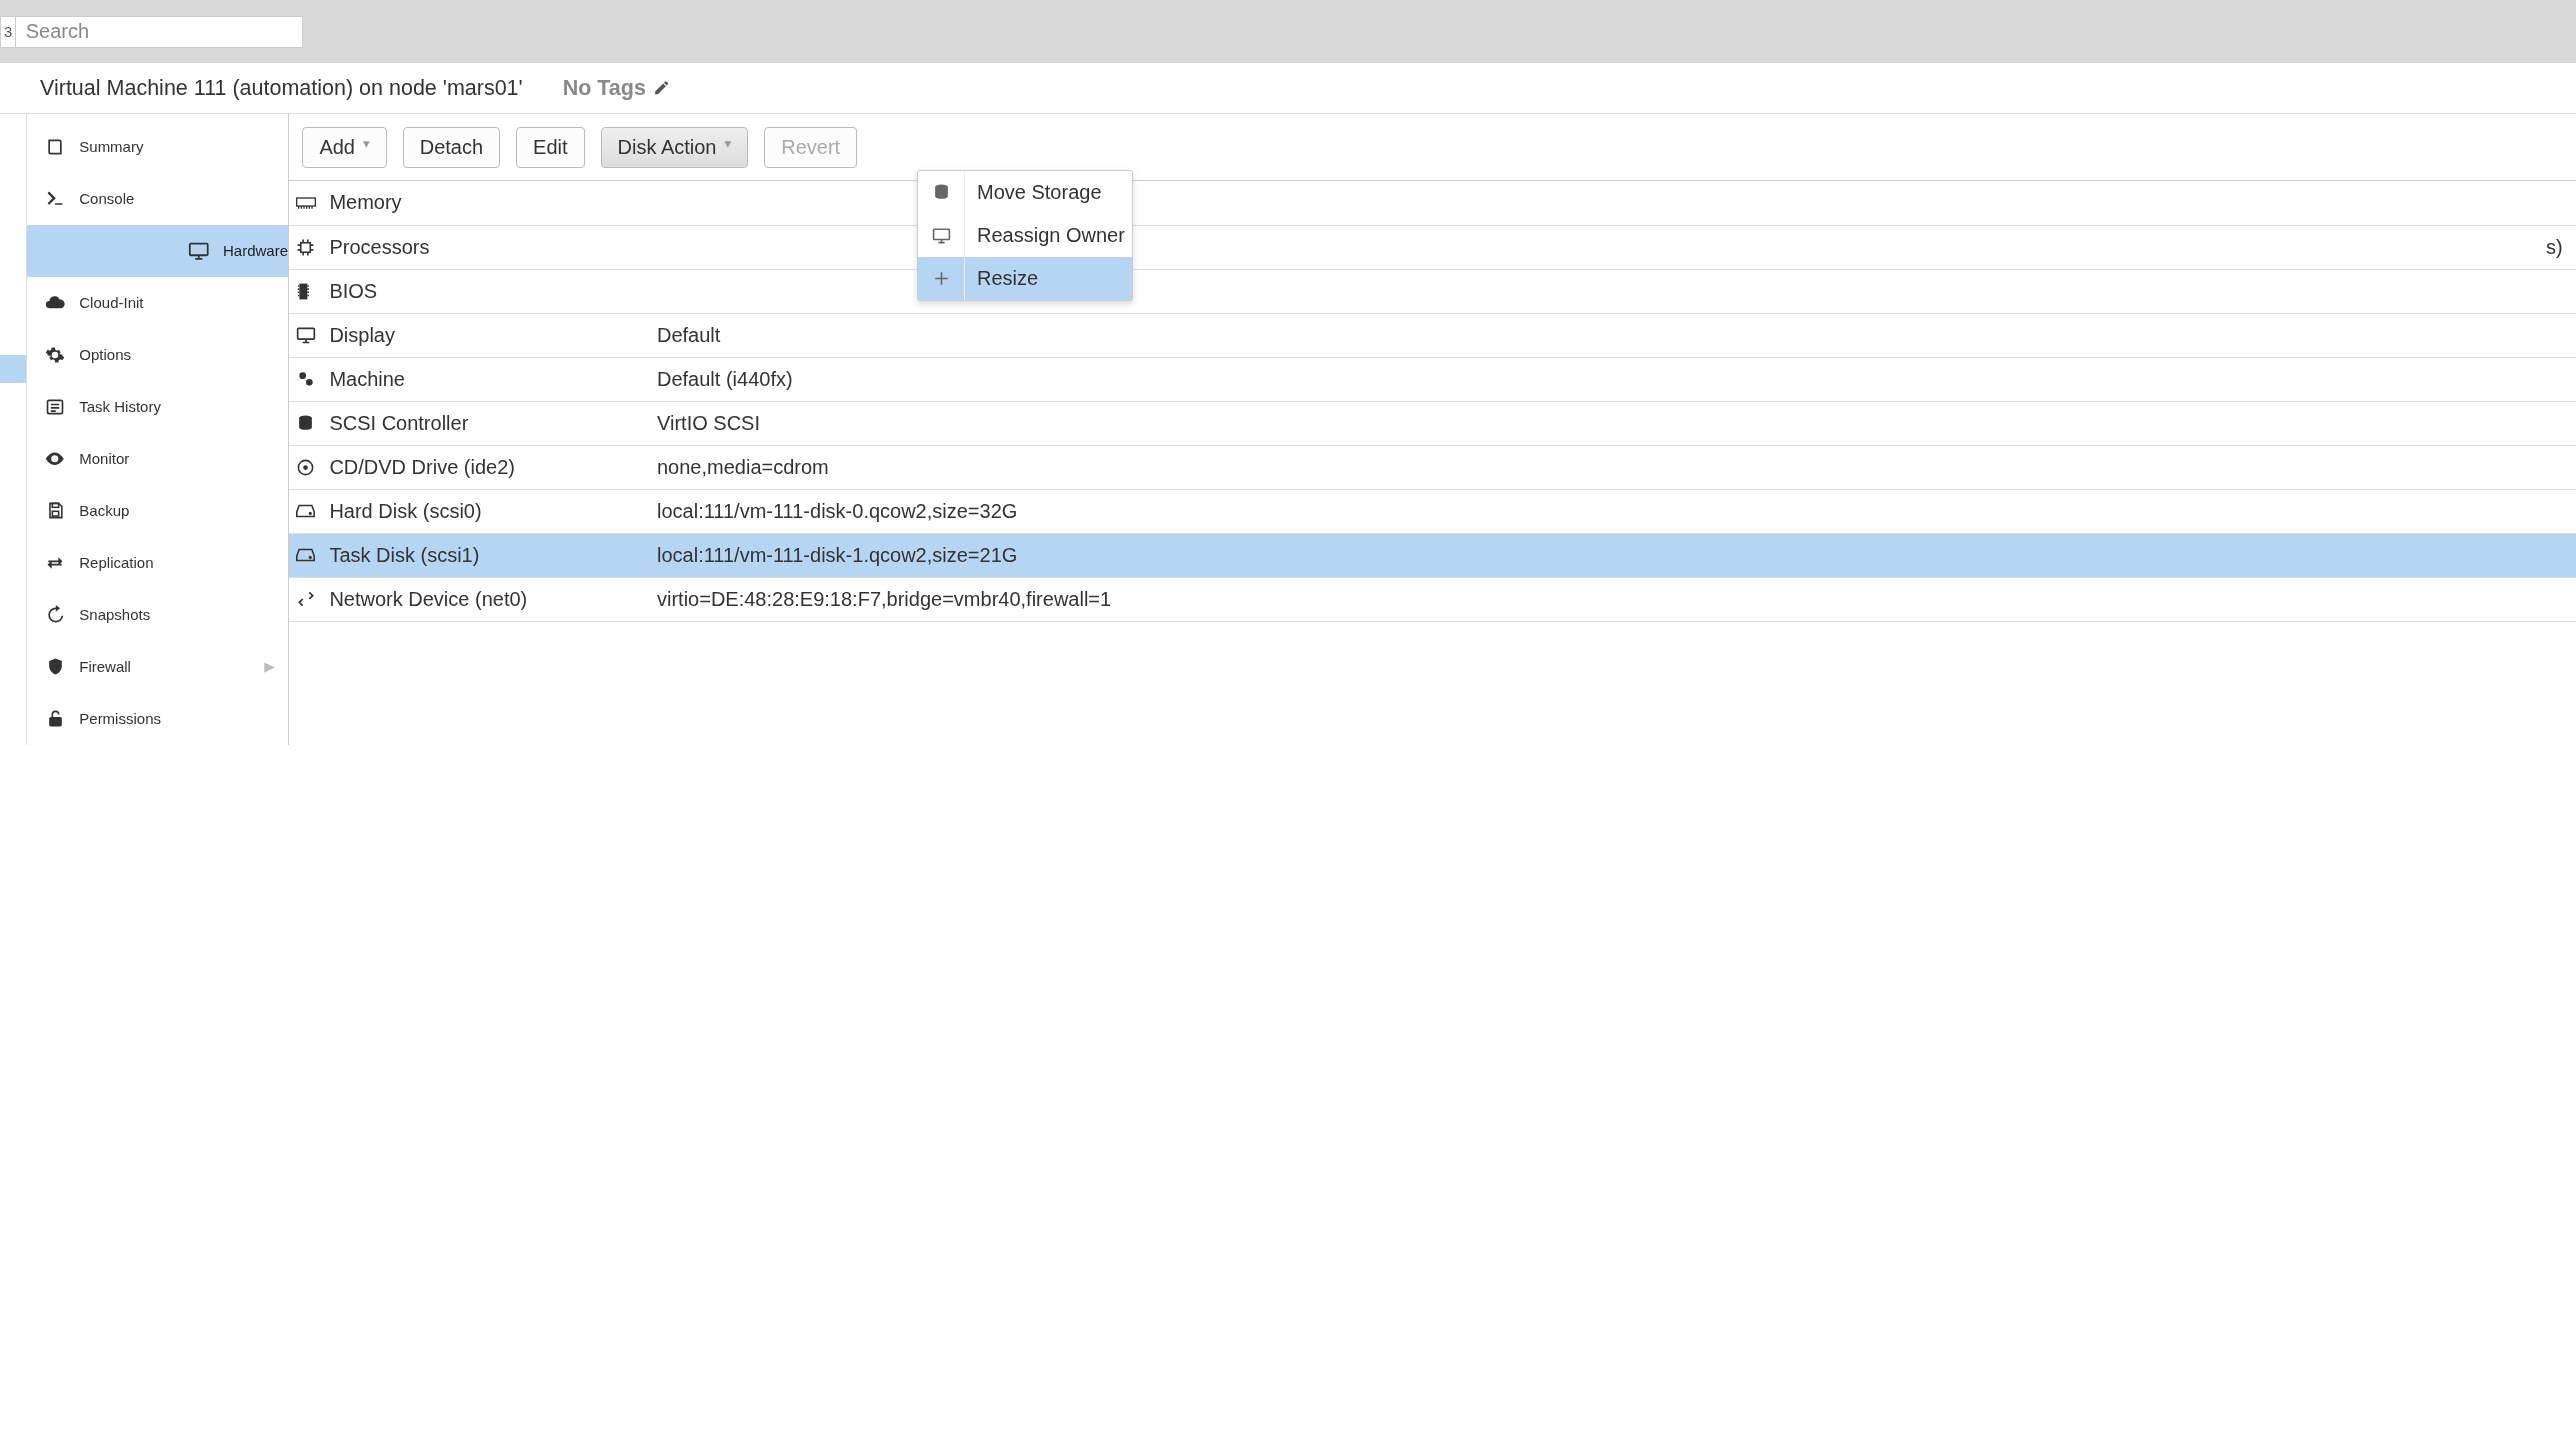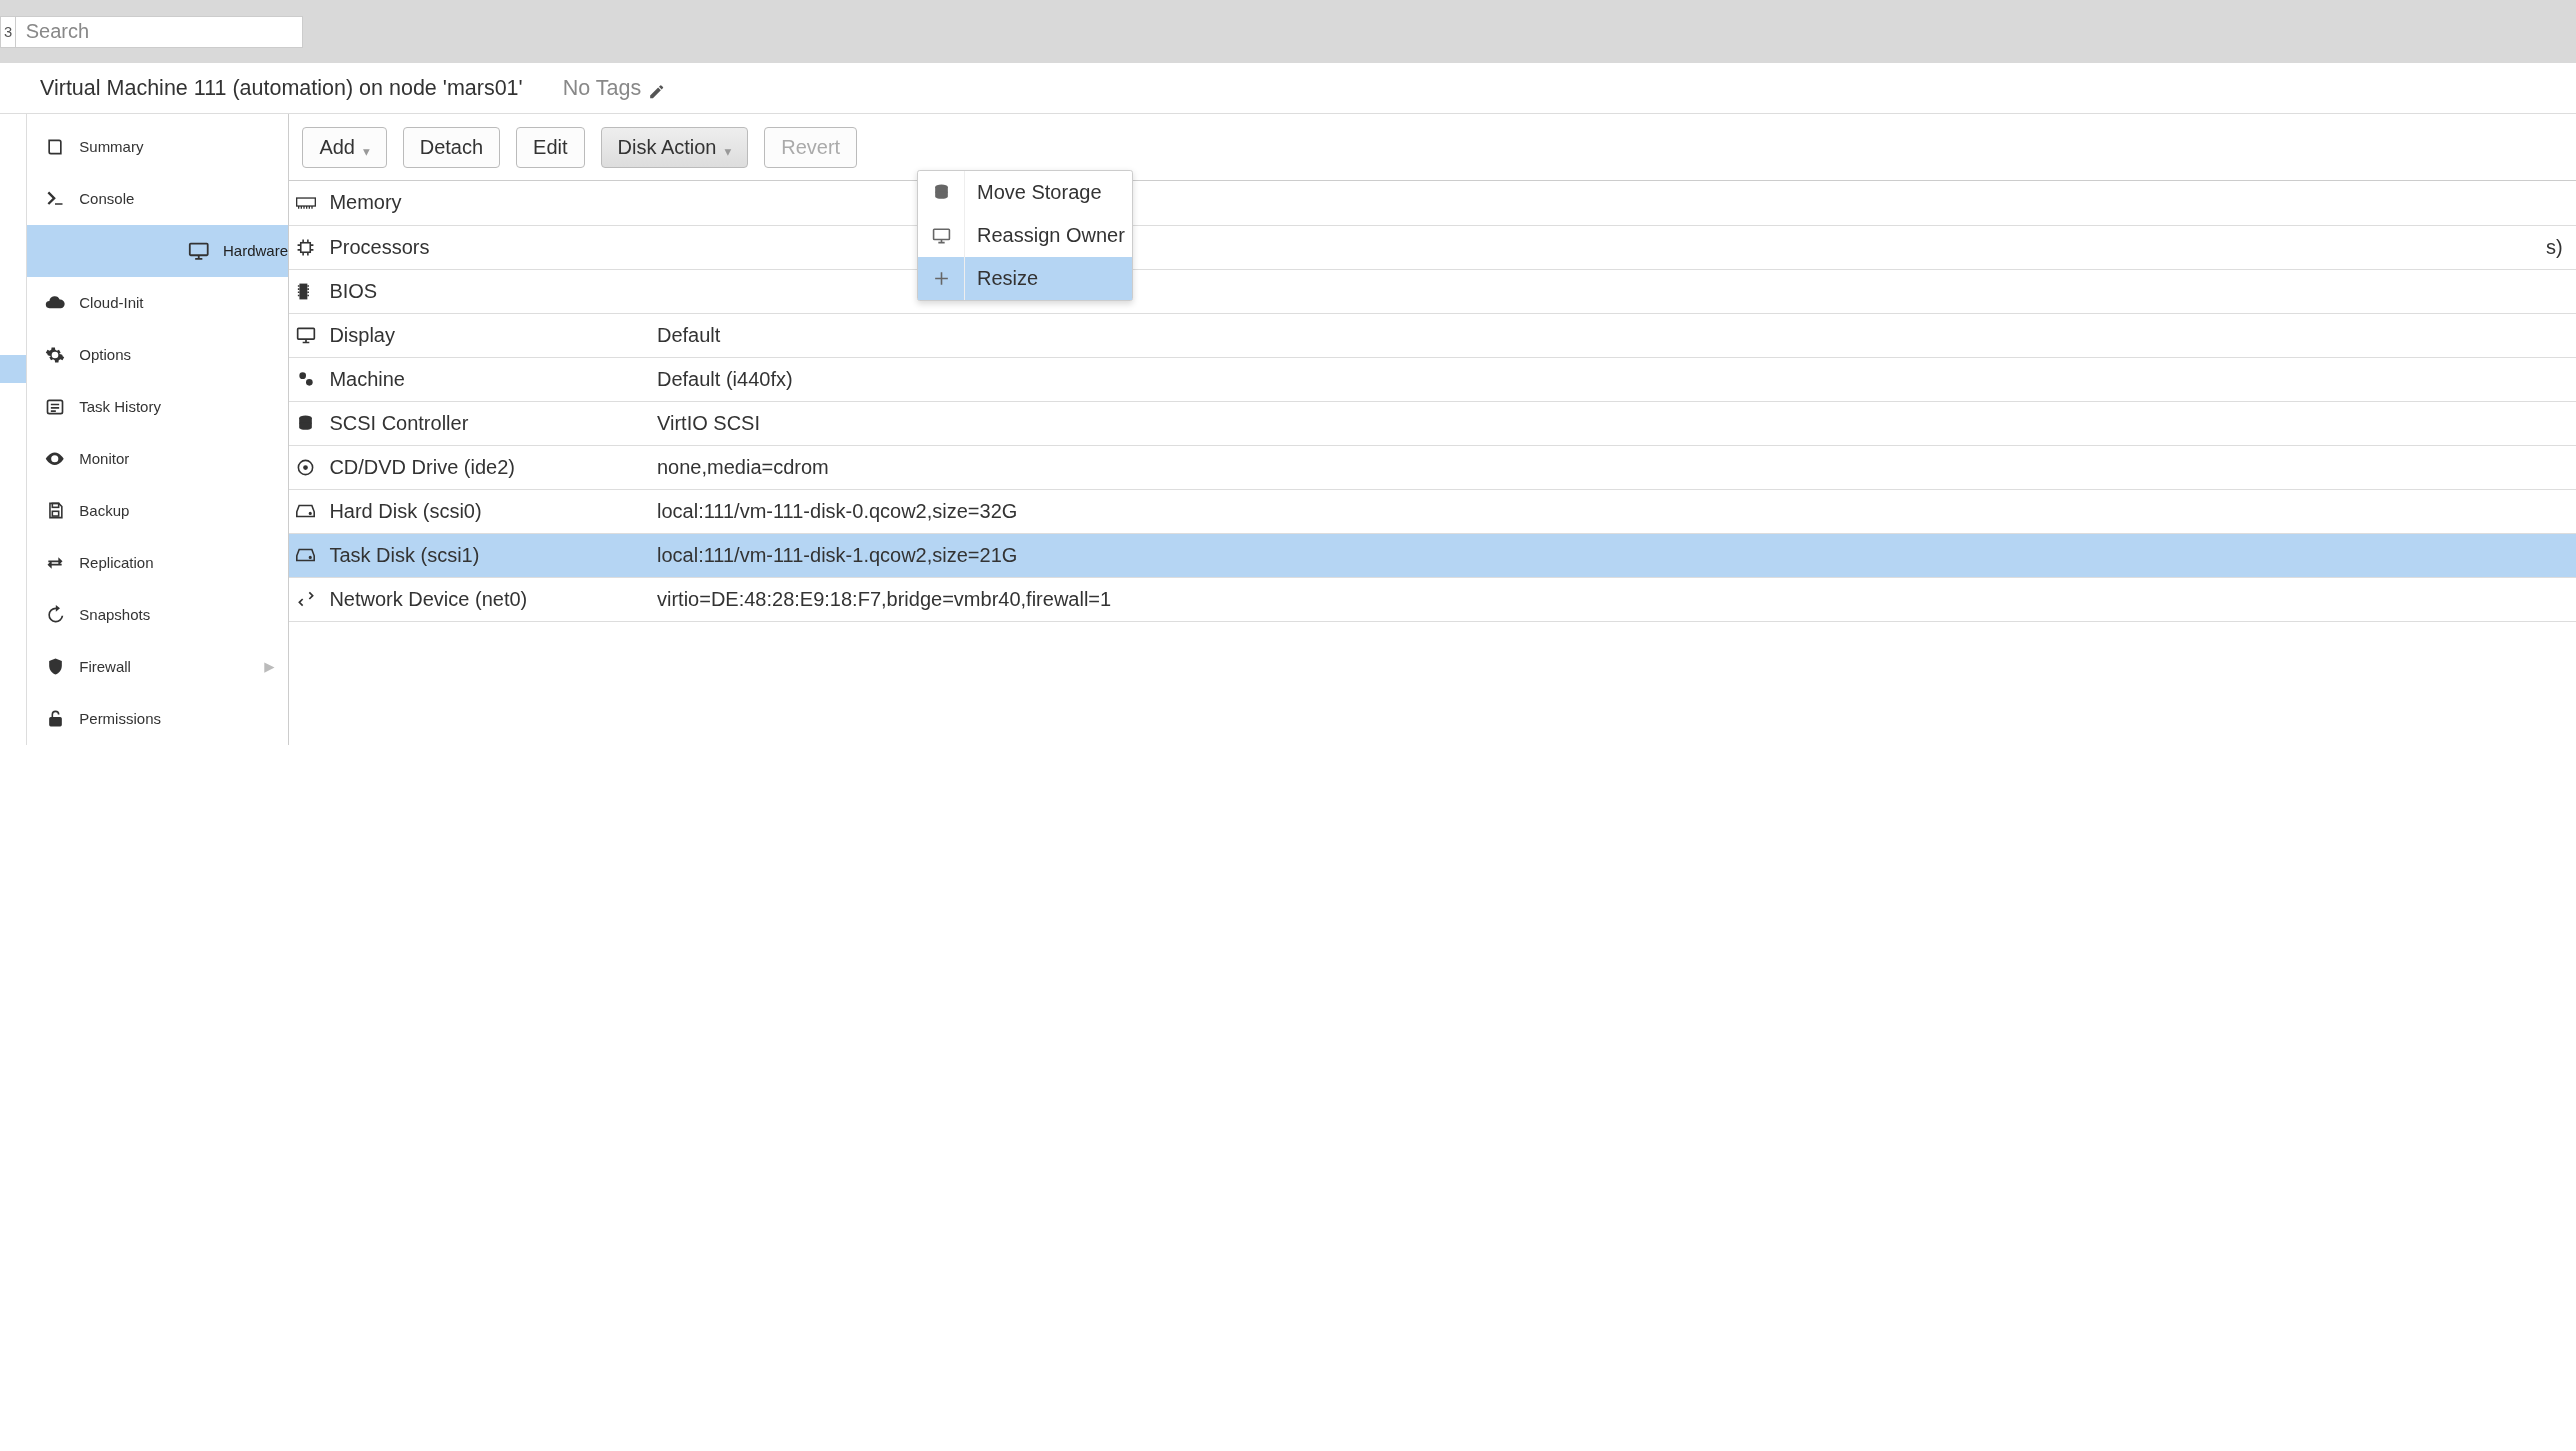--- a/index.html
+++ b/index.html
@@ -37,21 +37,21 @@
 }
 .search-input::placeholder { color: #888; }
 .header-bar {
   height: 51px;
   border-bottom: 0.7px solid #ddd;
   display: flex;
   align-items: center;
   padding-left: 40px;
 }
 .header-title { font-size: 21.5px; color: #333; }
-.tags-area { margin-left: 40px; display: flex; align-items: flex-end; color: #888; font-size: 21.5px; }
+.tags-area { margin-left: 40px; display: flex; align-items: center; color: #888; font-size: 21.5px; font-weight: bold; }
 .tags-area svg { margin-left: 6.7px; }
 .main { display: flex; }
 .sidebar {
   width: 262px;
   border-right: 0.7px solid #ccc;
   padding-top: 6.7px;
   min-height: 604px;
 }
 .collapsed-tree {
   width: 27px;
@@ -89,21 +89,21 @@
 }
 .btn {
   border: 0.7px solid #bbb;
   background: #fcfcfc;
   border-radius: 4px;
   padding: 8px 16px;
   font-size: 20px;
   color: #333;
   cursor: pointer;
   display: flex;
-  align-items: flex-end;
+  align-items: flex-start;
   gap: 8px;
 }
 .btn.disabled { color: #aaa; cursor: default; }
 .btn.open { background: linear-gradient(#eee, #ddd); }
 .chev { font-size: 13.4px; color: #999; }
 
 .dropdown {
   position: absolute;
   top: 56px;
   left: 628px;

